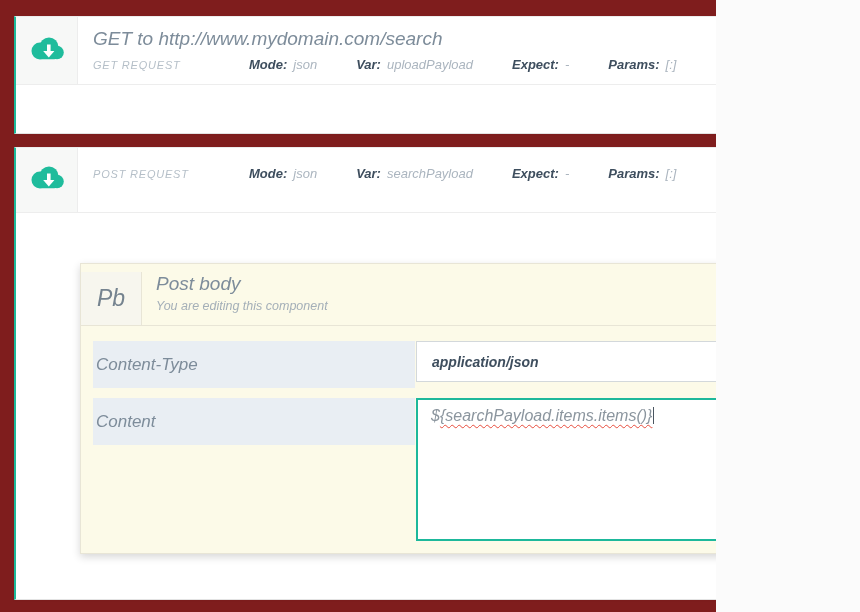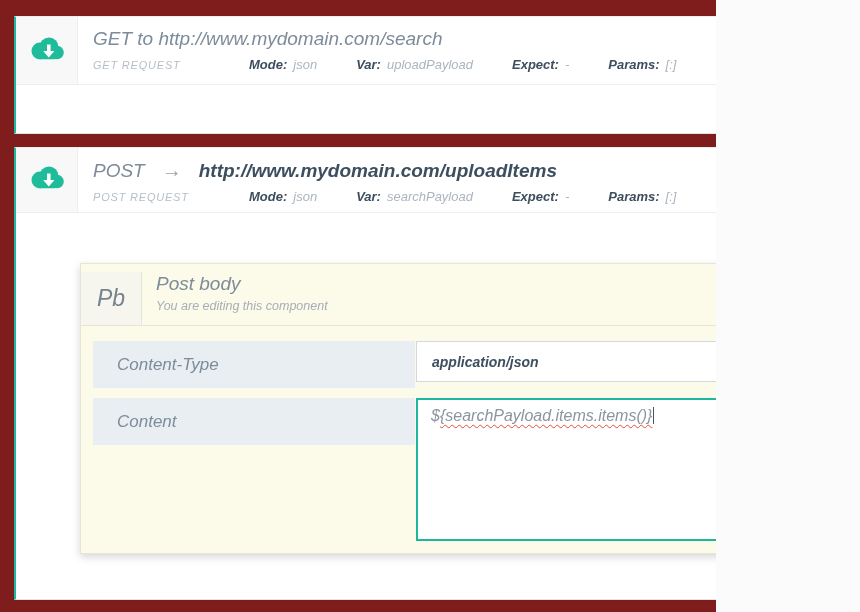--- a/index.html
+++ b/index.html
@@ -44,21 +44,21 @@
   .badge-cell{
     position:absolute;left:0;top:8px;bottom:0;width:61px;background:#f7f6ee;
     border-right:1px solid #e8e5d6;display:flex;align-items:center;justify-content:center;
     font-size:23px;color:#75838f;
   }
   .panel-titles{margin-left:62px;padding:9px 0 0 13px;}
   .panel-title{font-size:19px;color:#7d8c9a;}
   .panel-subtitle{font-size:12.5px;color:#a4afb8;margin-top:4px;}
   .field-label{
     position:absolute;left:12px;width:322px;height:47px;background:#e9eef3;
-    display:flex;align-items:center;padding-left:24px;font-size:17px;color:#7d8c9a;
+    display:flex;align-items:center;padding-left:3px;font-size:17px;color:#7d8c9a;
   }
   .label-ct{top:77px;}
   .label-content{top:134px;}
   .field-input{
     position:absolute;left:335px;top:77px;width:455px;height:41px;background:#ffffff;
     border:1px solid #d3d8db;display:flex;align-items:center;padding-left:15px;
     font-size:14px;font-weight:bold;color:#3e4e5e;
   }
   .field-textarea{
     position:absolute;left:335px;top:134px;width:455px;height:143px;background:#ffffff;
@@ -118,25 +118,20 @@
             <circle cx="29" cy="16.5" r="6.8"></circle>
             <rect x="10" y="15" width="20" height="8.3" rx="4"></rect>
           </g>
           <g fill="#ffffff">
             <rect x="19" y="8.5" width="3.6" height="7.5"></rect>
             <polygon points="15.2,15 26.4,15 20.8,21.5"></polygon>
           </g>
         </svg>
       </div>
       <div class="head-content">
-        <div class="card-title-row">
-          <span class="method">POST</span>
-          <span class="arrow">→</span>
-          <span class="url-bold">http://www.mydomain.com/uploadItems</span>
-        </div>
         <div class="meta-row">
           <span class="type-label">POST REQUEST</span>
           <span class="meta-item"><span class="meta-key">Mode:</span><span class="meta-val">json</span></span>
           <span class="meta-item"><span class="meta-key">Var:</span><span class="meta-val">searchPayload</span></span>
           <span class="meta-item"><span class="meta-key">Expect:</span><span class="meta-val">-</span></span>
           <span class="meta-item"><span class="meta-key">Params:</span><span class="meta-val">[:]</span></span>
         </div>
       </div>
     </div>
   </div>

